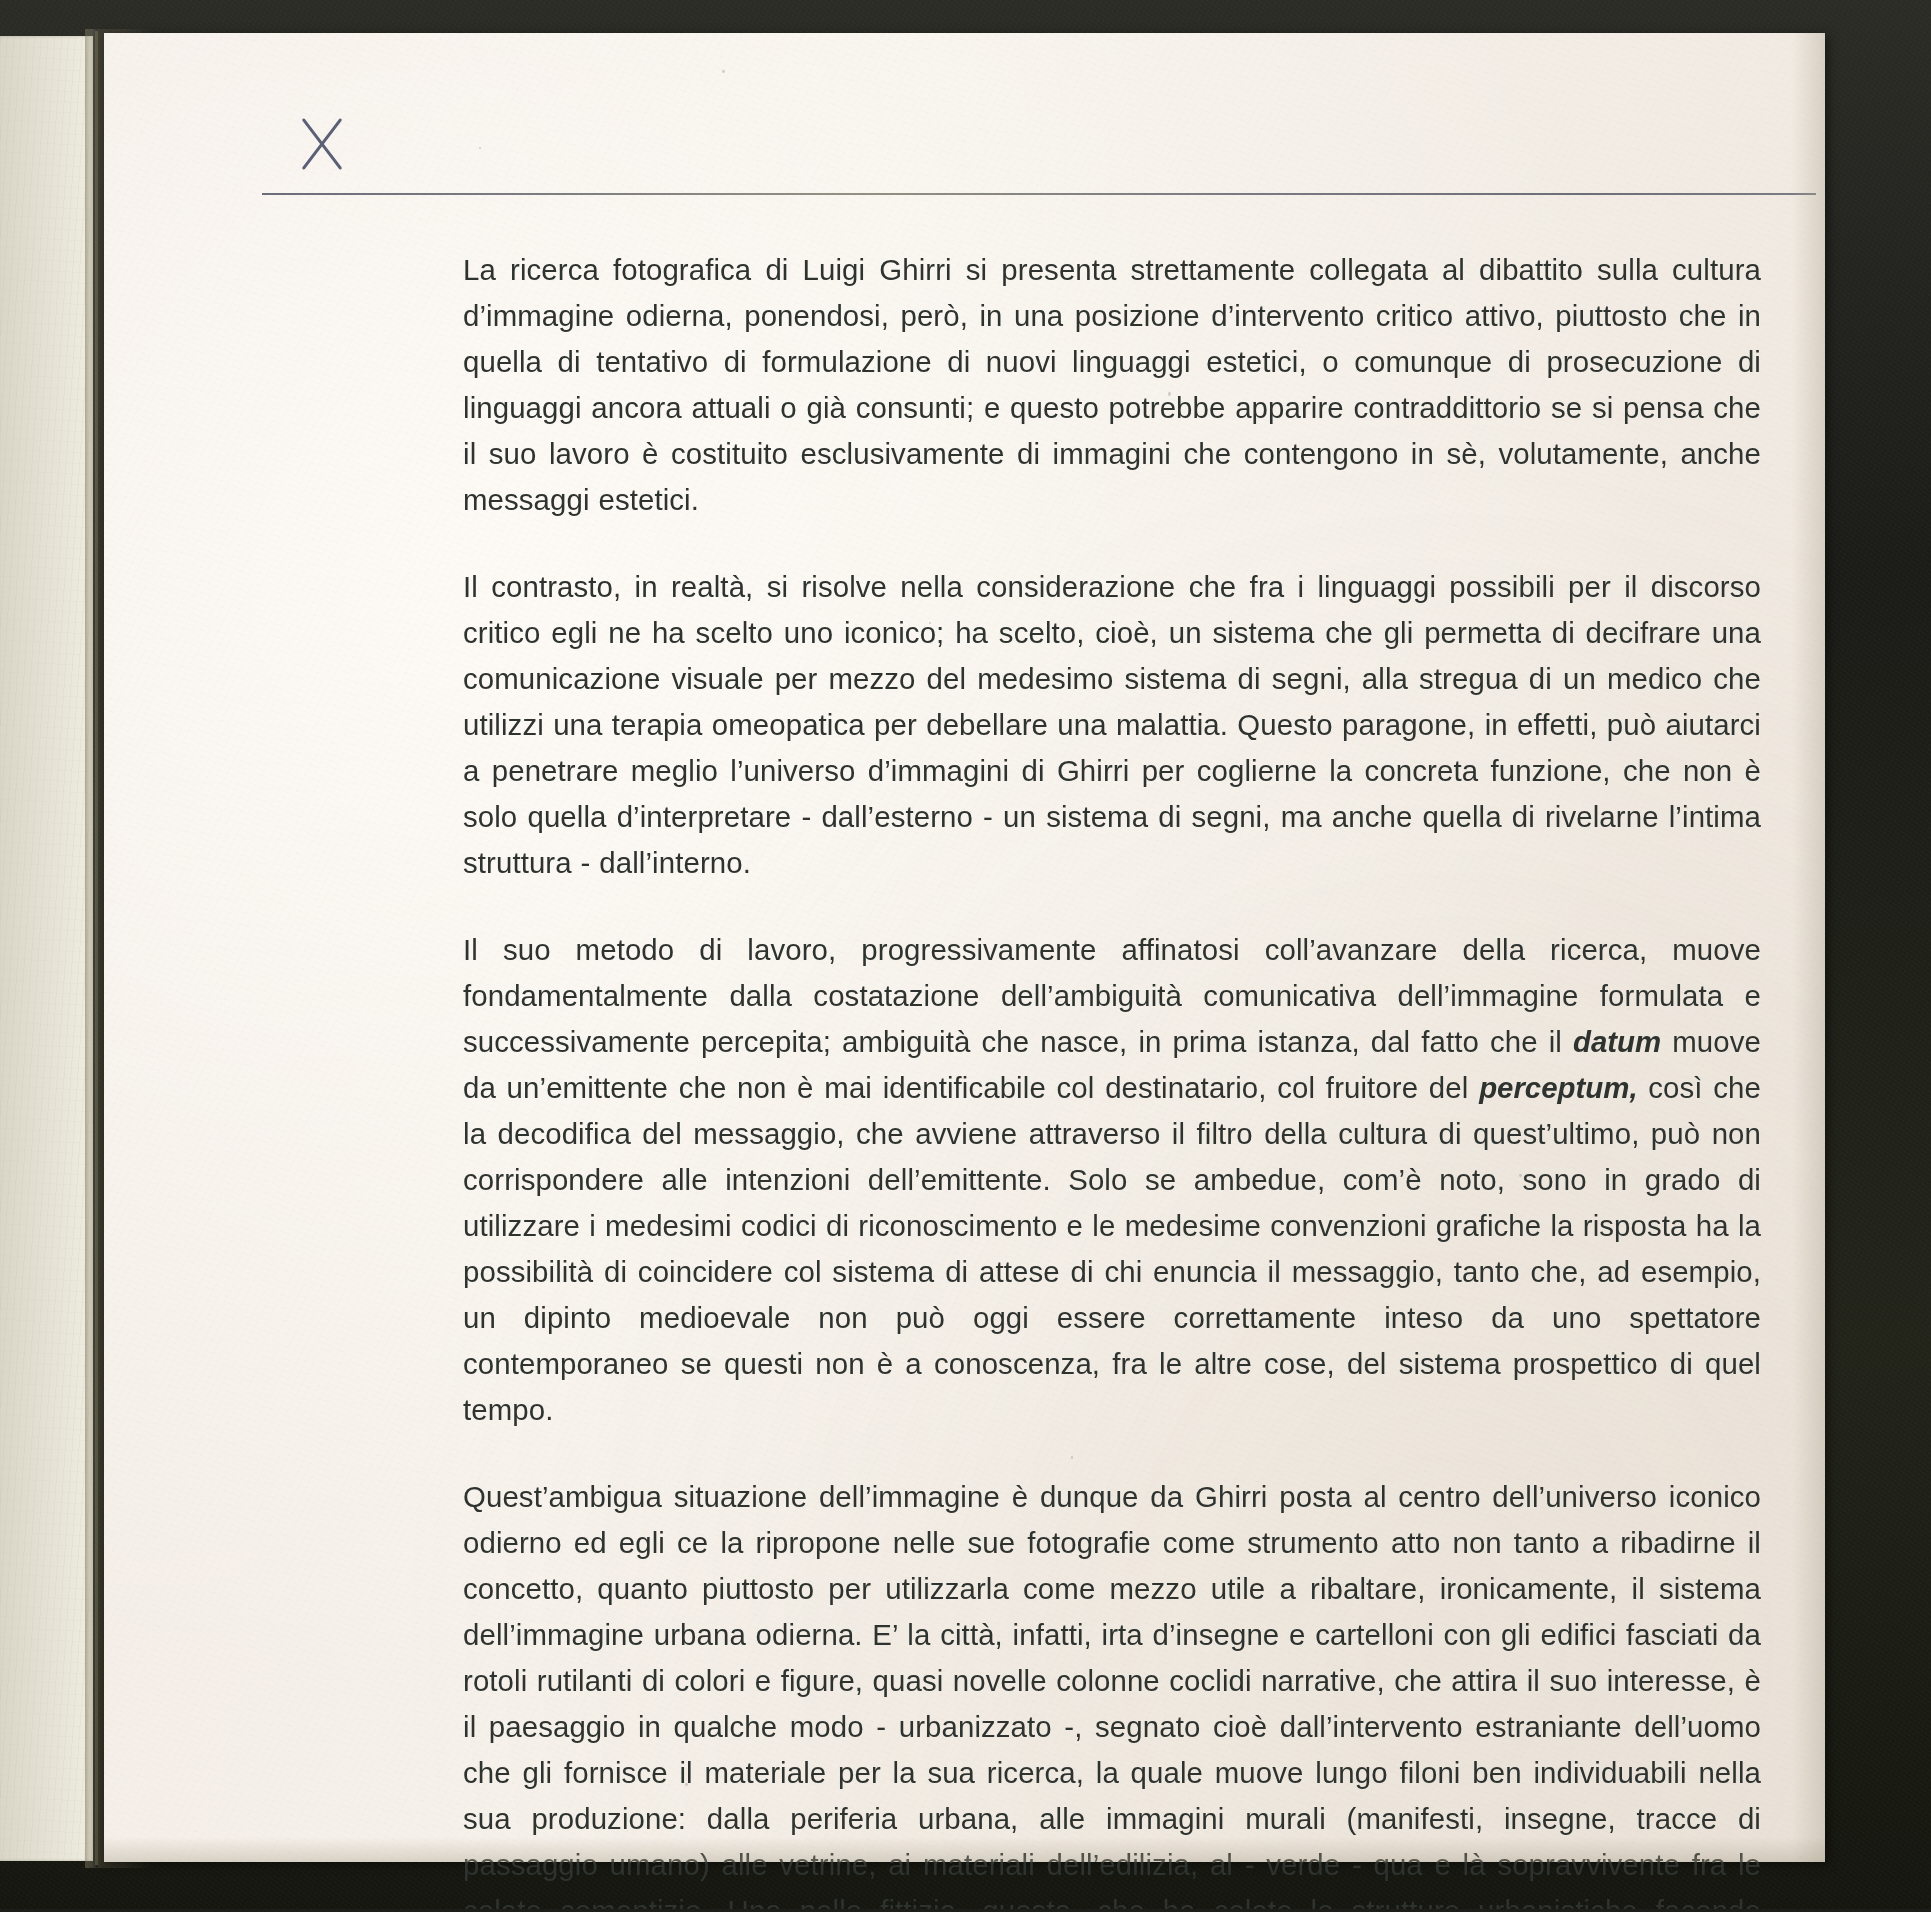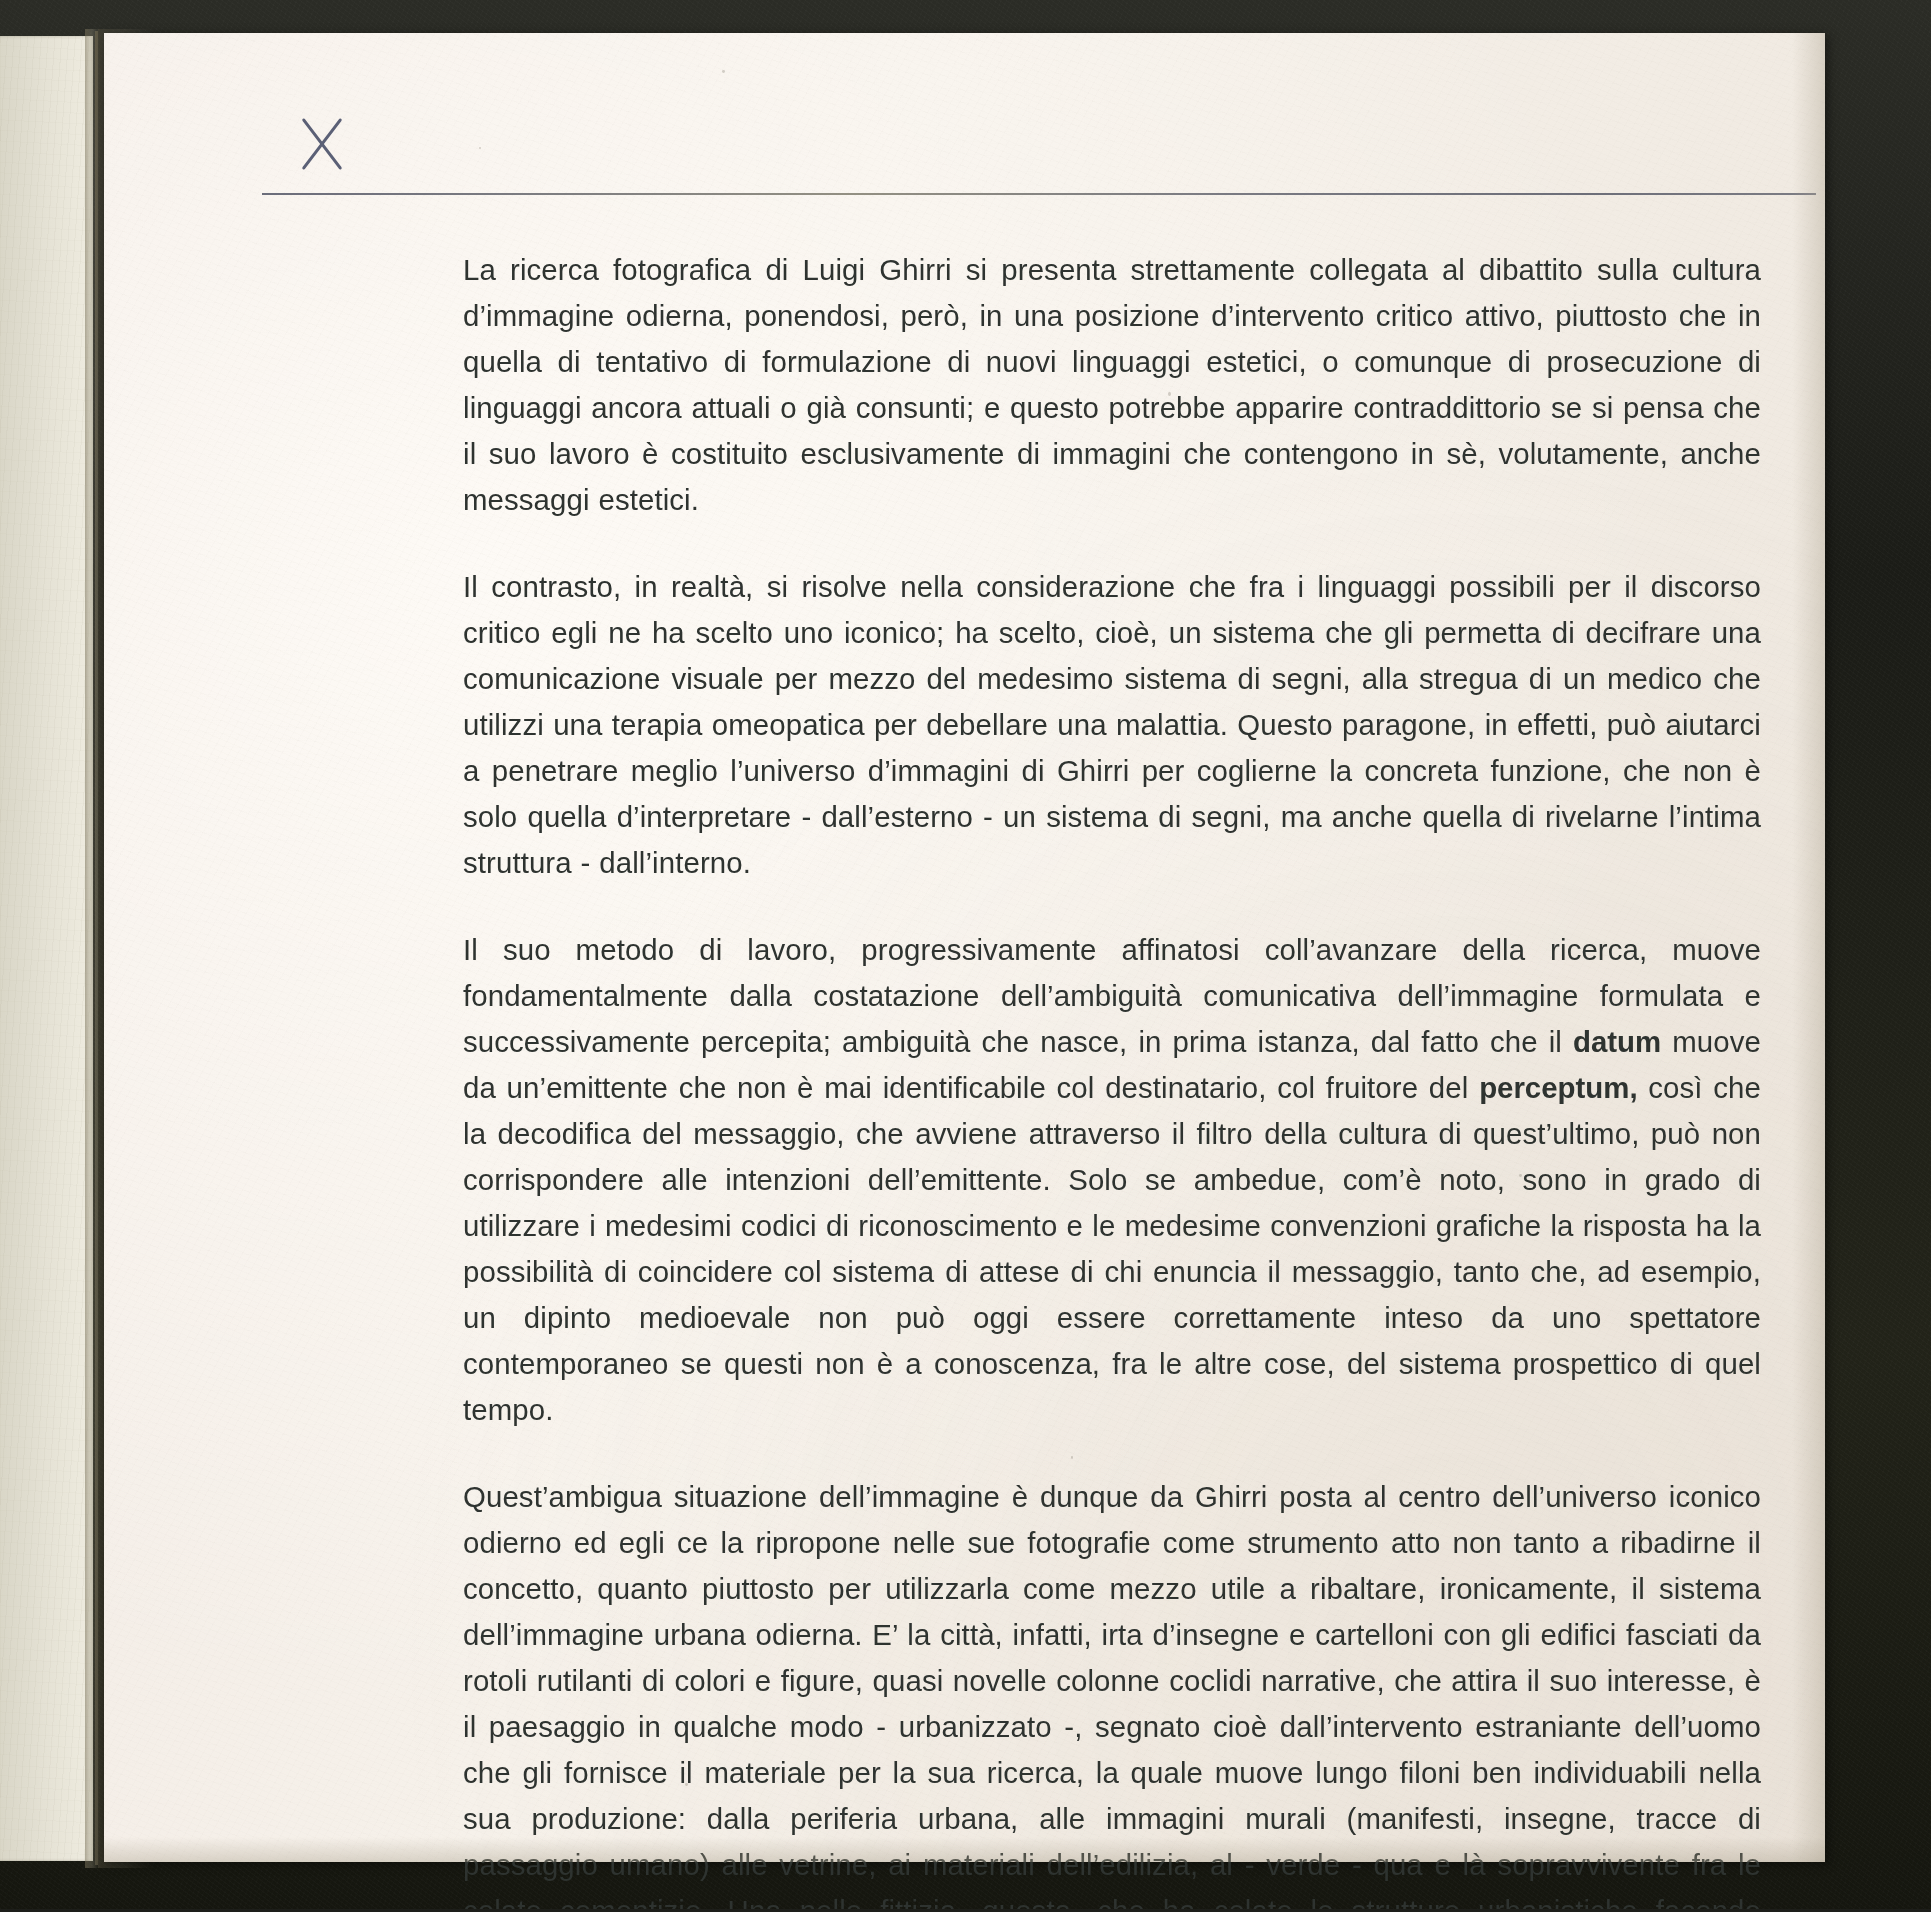--- a/index.html
+++ b/index.html
@@ -163,21 +163,21 @@
     text-justify: inter-word;
     color: #2e3330;
     font-size: 29.4px;
     line-height: 46px;
     letter-spacing: 0.1px;
     word-spacing: 0.6px;
     font-weight: 400;
     -webkit-font-smoothing: antialiased;
   }
   .para:last-child { margin-bottom: 0; }
-  .para b { font-weight: 700; letter-spacing: 0; }
+  .para b { font-weight: 700; letter-spacing: 0; font-style: italic; }
 
   
   .softener {
     position: absolute;
     inset: 0;
     pointer-events: none;
     background:
       radial-gradient(ellipse at 78% 88%, rgba(214,205,192,.22) 0%, rgba(255,255,255,0) 55%),
       radial-gradient(ellipse at 10% 8%, rgba(255,255,255,.30) 0%, rgba(255,255,255,0) 40%);
     mix-blend-mode: multiply;

